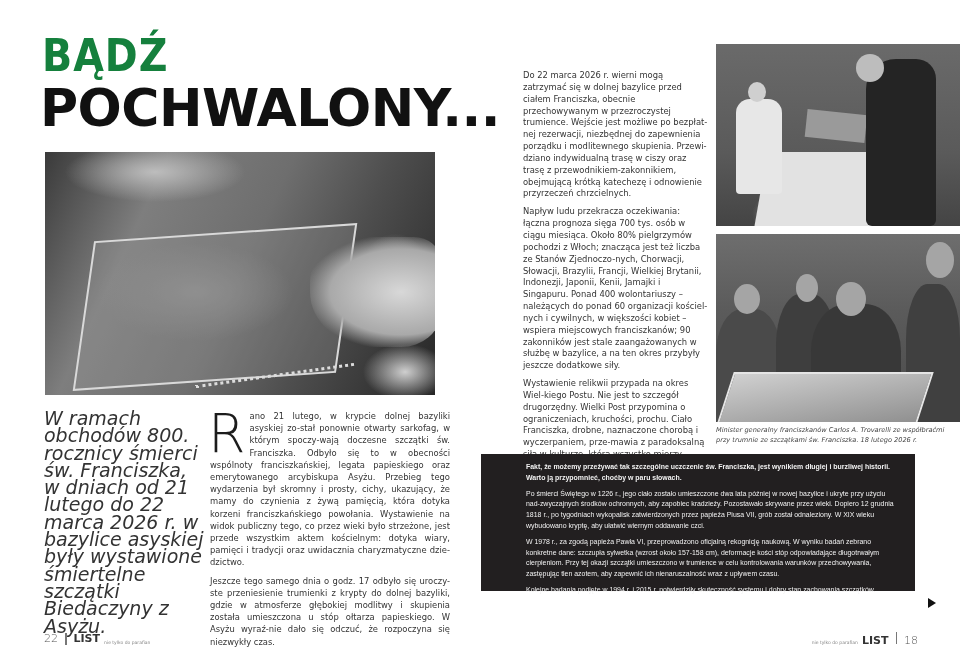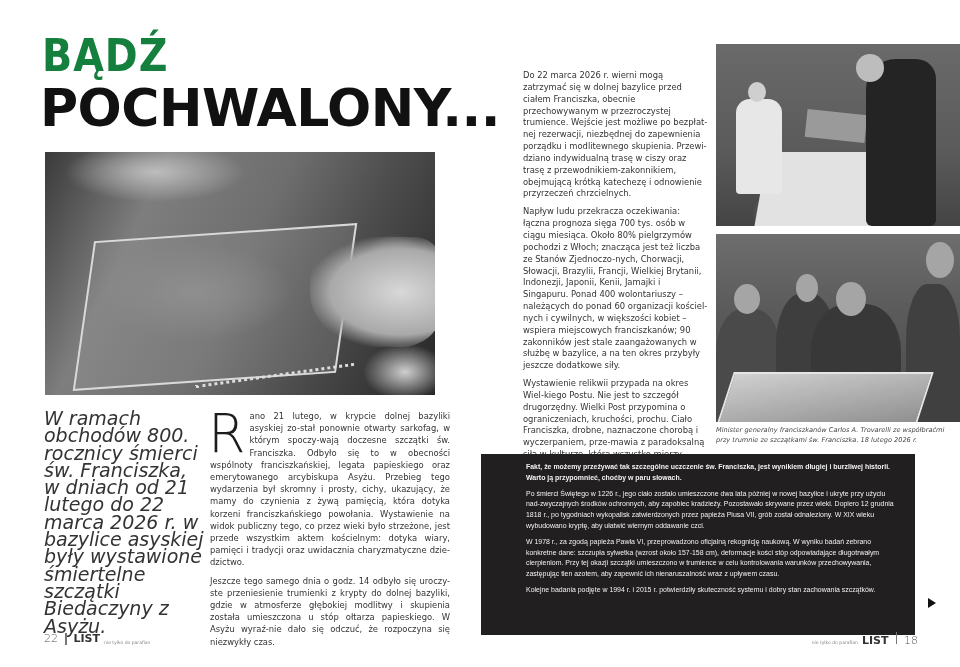--- a/index.html
+++ b/index.html
@@ -90,21 +90,21 @@
   .photo-br .face { position: absolute; background: #a5a5a5; border-radius: 50%; }
   .photo-br .glasscase { position: absolute; left: 8px; top: 138px; width: 200px; height: 60px; background: linear-gradient(170deg, #d0d0d0, #8a8a8a); transform: skewX(-18deg); border: 2px solid #e5e5e5; }
 
   .caption {
     position: absolute; left: 716px; top: 425px; width: 244px;
     font-family: "DejaVu Sans", sans-serif; font-style: italic; font-weight: 300;
     font-size: 6.6px; line-height: 10px; color: #444;
   }
 
   .box-dark {
-    position: absolute; left: 481px; top: 454px; width: 434px; height: 181px;
+    position: absolute; left: 481px; top: 454px; width: 434px; height: 137px;
     background: #221f20; color: #f2f2f2; padding: 8px 12px 0 45px;
     font-family: "Liberation Sans", sans-serif; font-stretch: condensed;
     font-size: 7.9px; line-height: 10.8px;
   }
   .box-dark p { margin-bottom: 5px; transform: scaleX(0.88); transform-origin: left; width: 113%; }
   .box-dark p.intro { font-weight: 700; }
 
   .next-arrow {
     position: absolute; left: 928px; top: 598px; width: 0; height: 0;
     border-top: 5px solid transparent; border-bottom: 5px solid transparent; border-left: 8px solid #111;
@@ -126,21 +126,21 @@
 <div class="photo-main">
   <div class="glass"></div>
   <div class="hand"></div>
   <div class="chain"></div>
 </div>
 
 <div class="lead">W ramach obchodów 800. rocznicy śmierci św. Franciszka, w dniach od 21 lutego do 22 marca 2026 r. w bazylice asyskiej były wystawione śmiertelne szczątki Biedaczyny z Asyżu.</div>
 
 <div class="col-left">
   <p><span class="dropcap">R</span><span>ano 21 lutego, w krypcie dolnej bazyliki asyskiej zo-stał ponownie otwarty sarkofag, w którym spoczy-wają doczesne szczątki św. Franciszka. Odbyło się to w obecności wspólnoty franciszkańskiej, legata papieskiego oraz emerytowanego arcybiskupa Asyżu. Przebieg tego wydarzenia był skromny i prosty, cichy, ukazujący, że mamy do czynienia z żywą pamięcią, która dotyka korzeni franciszkańskiego powołania. Wystawienie na widok publiczny tego, co przez wieki było strzeżone, jest przede wszystkim aktem kościelnym: dotyka wiary, pamięci i tradycji oraz uwidacznia charyzmatyczne dzie-dzictwo.</span></p>
-  <p>Jeszcze tego samego dnia o godz. 14 odbyło się uroczy-ste przeniesienie trumienki z krypty do dolnej bazyliki, gdzie w atmosferze głębokiej modlitwy i skupienia została umieszczona u stóp ołtarza papieskiego. W Asyżu wyraź-nie dało się odczuć, że rozpoczyna się niezwykły czas.</p>
+  <p>Jeszcze tego samego dnia o godz. 17 odbyło się uroczy-ste przeniesienie trumienki z krypty do dolnej bazyliki, gdzie w atmosferze głębokiej modlitwy i skupienia została umieszczona u stóp ołtarza papieskiego. W Asyżu wyraź-nie dało się odczuć, że rozpoczyna się niezwykły czas.</p>
 </div>
 
 <div class="col-mid">
   <p>Do 22 marca 2026 r. wierni mogą zatrzymać się w dolnej bazylice przed ciałem Franciszka, obecnie przechowywanym w przezroczystej trumience. Wejście jest możliwe po bezpłat-nej rezerwacji, niezbędnej do zapewnienia porządku i modlitewnego skupienia. Przewi-dziano indywidualną trasę w ciszy oraz trasę z przewodnikiem-zakonnikiem, obejmującą krótką katechezę i odnowienie przyrzeczeń chrzcielnych.</p>
   <p>Napływ ludu przekracza oczekiwania: łączna prognoza sięga 700 tys. osób w ciągu miesiąca. Około 80% pielgrzymów pochodzi z Włoch; znacząca jest też liczba ze Stanów Zjednoczo-nych, Chorwacji, Słowacji, Brazylii, Francji, Wielkiej Brytanii, Indonezji, Japonii, Kenii, Jamajki i Singapuru. Ponad 400 wolontariuszy – należących do ponad 60 organizacji kościel-nych i cywilnych, w większości kobiet – wspiera miejscowych franciszkanów; 90 zakonników jest stale zaangażowanych w służbę w bazylice, a na ten okres przybyły jeszcze dodatkowe siły.</p>
   <p>Wystawienie relikwii przypada na okres Wiel-kiego Postu. Nie jest to szczegół drugorzędny. Wielki Post przypomina o ograniczeniach, kruchości, prochu. Ciało Franciszka, drobne, naznaczone chorobą i wyczerpaniem, prze-mawia z paradoksalną siłą w kulturze, która wszystko mierzy wyglądem zewnętrznym. Nie uderza okazałością, ale spójnością. Nie fizycz-ną doskonałością, ale ewangeliczną radykal-nością. Dla wielu zatrzymanie się przed tymi kośćmi oznacza skupić się na sensie własnego życia i własnej wiary.</p>
 </div>
 
 <div class="photo-tr">
   <div class="table"></div>

